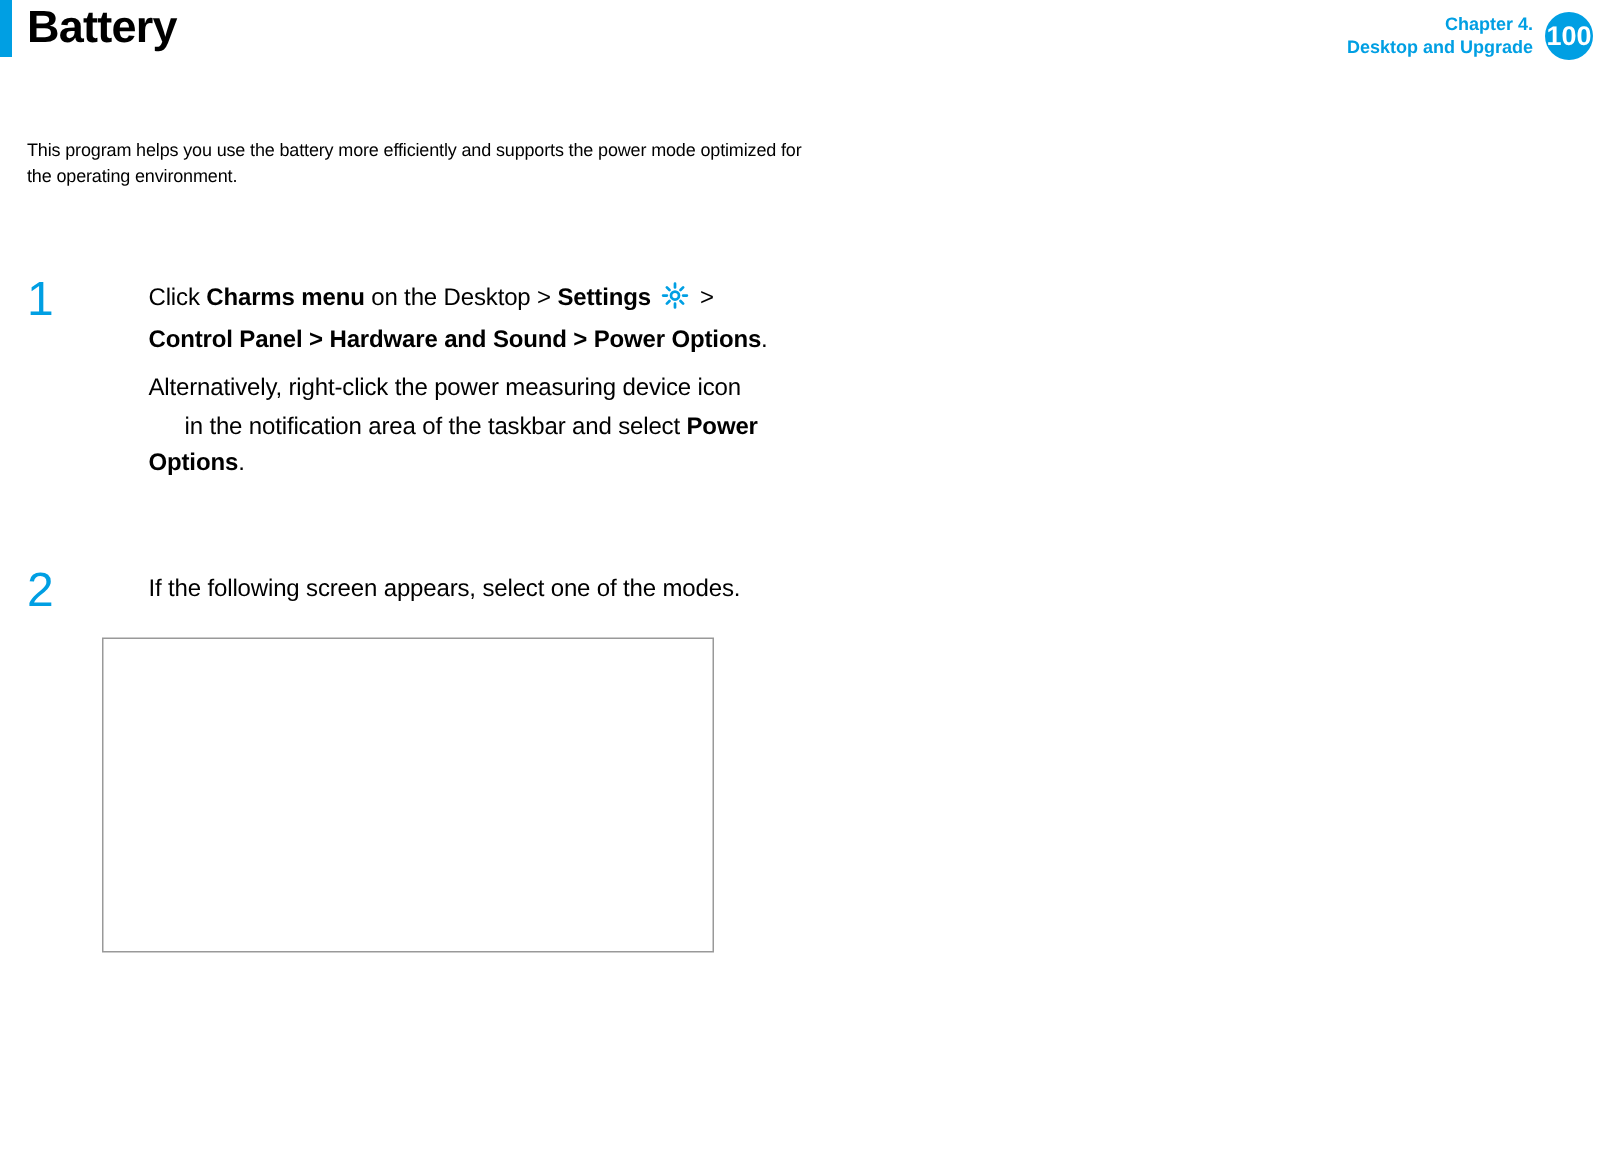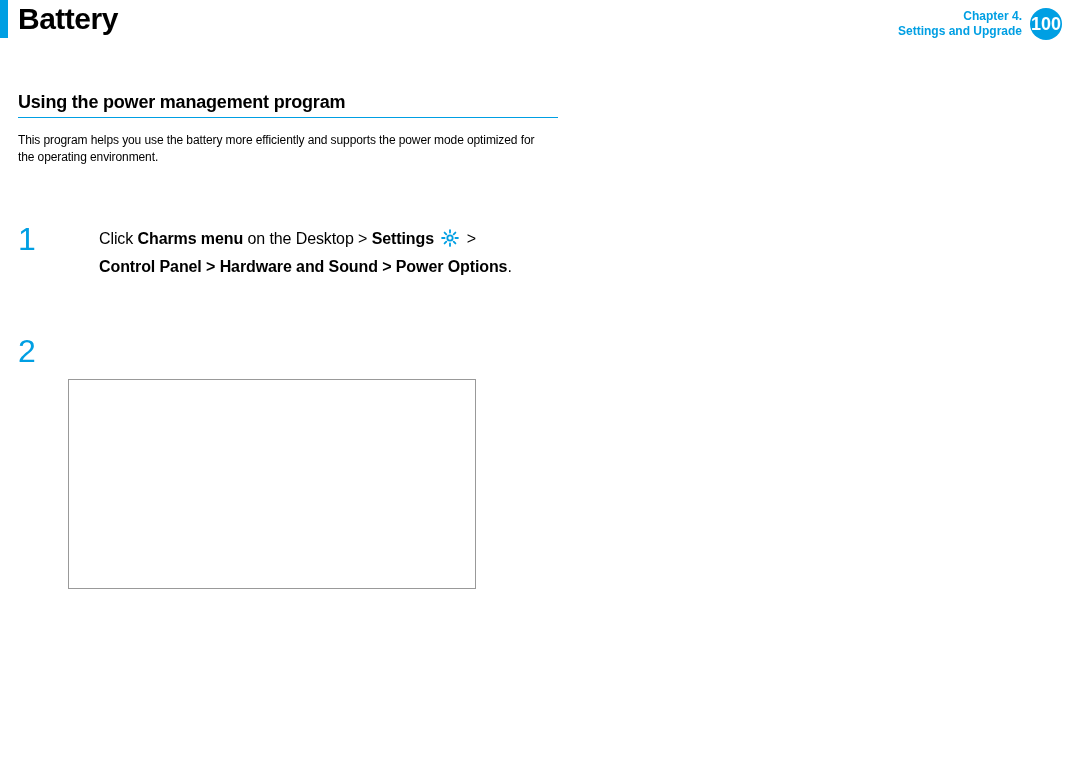--- a/index.html
+++ b/index.html
@@ -117,48 +117,57 @@
 </head>
 <body>
 
 <div class="header-bar"></div>
 
 <div class="page-title">Battery</div>
 
 <div class="chapter-block">
   <div class="chapter-text">
     <span>Chapter 4.</span><br>
-    <span>Settings and Upgrade</span>
+    <span>Desktop and Upgrade</span>
   </div>
   <div class="page-number-circle">100</div>
 </div>
 
 <div class="content">
 
-  <div class="section-heading">Using the power management program</div>
 
   <p class="intro">This program helps you use the battery more efficiently and supports the power mode optimized for the operating environment.</p>
 
   <div class="step">
     <div class="step-num">1</div>
     <div class="step-body">
       <p>
         <span>Click </span><b>Charms menu</b><span> on the Desktop &gt; </span><b>Settings</b>
         <span class="gear-icon">
           <svg width="20" height="20" viewBox="0 0 24 24">
             <g fill="none" stroke="#009fe3" stroke-width="2.2">
               <circle cx="12" cy="12" r="3.2"></circle>
               <path d="M12 2.5v3M12 18.5v3M21.5 12h-3M5.5 12h-3M18.5 5.5l-2.1 2.1M7.6 16.4l-2.1 2.1M18.5 18.5l-2.1-2.1M7.6 7.6 5.5 5.5" stroke-linecap="round"></path>
             </g>
           </svg>
         </span><span> &gt; </span><br>
         <b>Control Panel &gt; Hardware and Sound &gt; Power Options</b><span>.</span>
       </p>
+      <p>
+        <span>Alternatively, right-click the power measuring device icon</span>
+        <span class="indent">
+          <span>in the notification area of the taskbar and select </span><b>Power</b>
+        </span>
+        <b>Options</b><span>.</span>
+      </p>
     </div>
   </div>
 
   <div class="step" style="margin-bottom:12px;">
     <div class="step-num">2</div>
+    <div class="step-body">
+      <p>If the following screen appears, select one of the modes.</p>
+    </div>
   </div>
 
   <div class="placeholder-box"></div>
 
 </div>
 
 </body></html>

